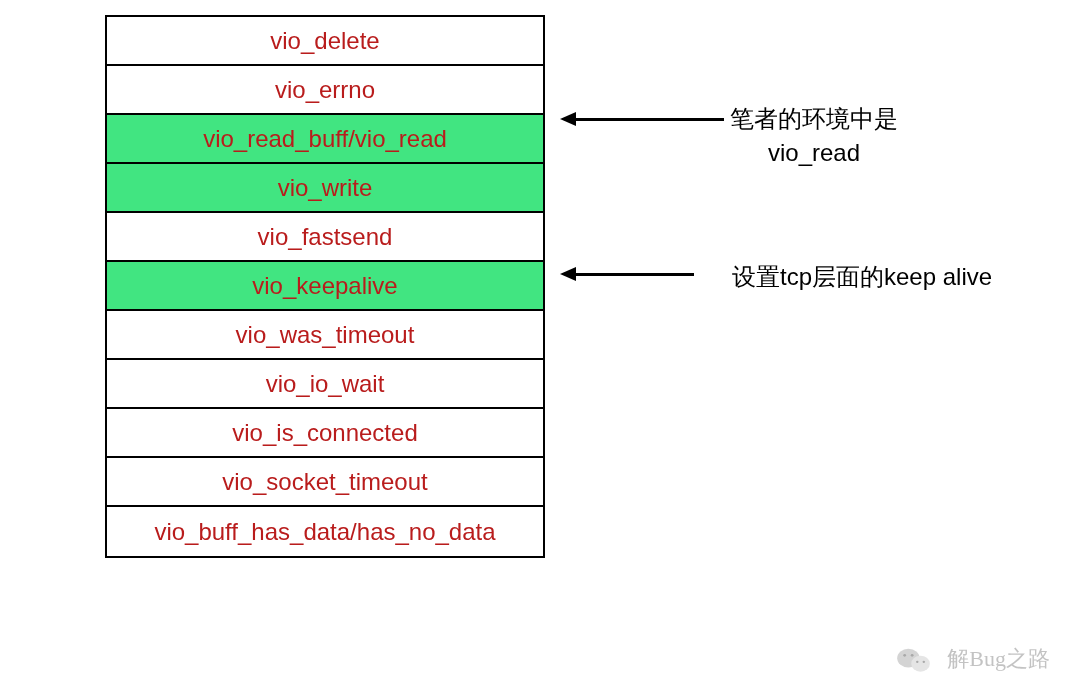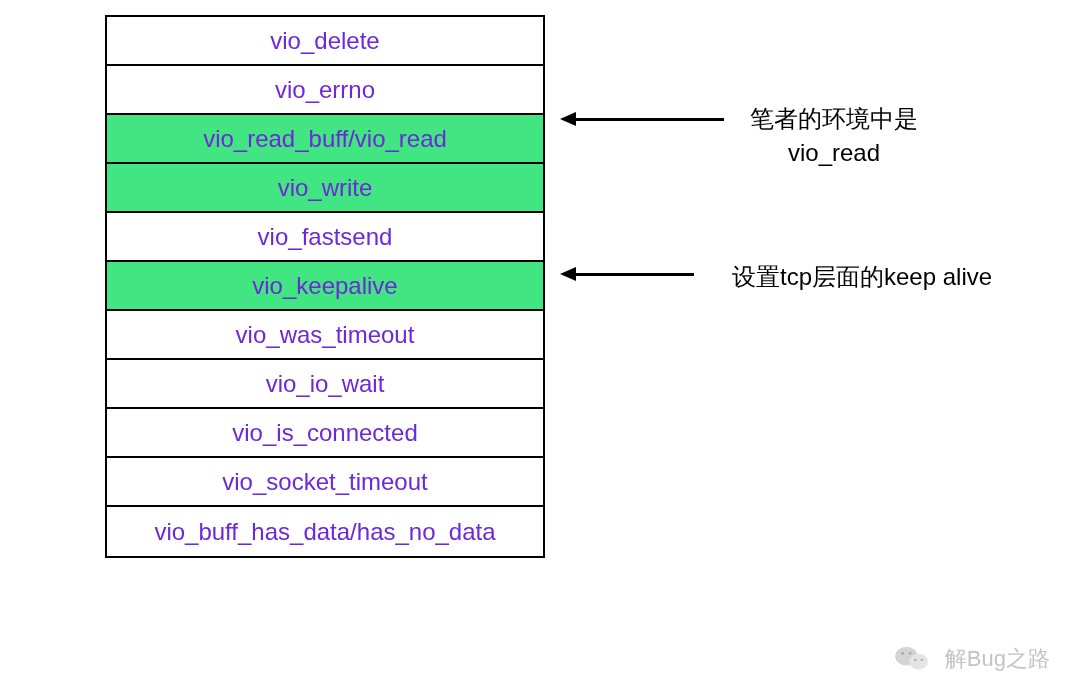--- a/index.html
+++ b/index.html
@@ -21,21 +21,21 @@
       width: 440px;
       border: 2.5px solid #000;
     }
     .table-row {
       height: 49px;
       border-bottom: 2.5px solid #000;
       display: flex;
       align-items: center;
       justify-content: center;
       font-size: 24px;
-      color: #6d28d9;
+      color: #b91c1c;
       background: #ffffff;
     }
     .table-row:last-child {
       border-bottom: none;
     }
     .table-row.highlighted {
       background: #41e581;
       text-align: right;
     }
     .annotation {
@@ -59,25 +59,26 @@
       height: 0;
       border-top: 7px solid transparent;
       border-bottom: 7px solid transparent;
       border-right: 16px solid #000;
     }
     .watermark {
       position: absolute;
       right: 30px;
       bottom: 25px;
       display: flex;
-      align-items: flex-start;
+      align-items: flex-end;
       gap: 16px;
       opacity: 0.5;
       color: #888;
       font-size: 22px;
+      font-family: Liberation Serif, serif;
     }
     .wechat-icon {
       width: 34px;
       height: 28px;
       position: relative;
     }
     .wechat-icon svg {
       width: 100%;
       height: 100%;
     }
@@ -118,21 +119,21 @@
     </div>
   <div class="table-row">
       <span>vio_buff_has_data/has_no_data</span>
     </div>
 </div>
 
 <div class="arrow-container" style="left: 560px; top: 118px;">
   <div class="arrow-head" style="left: 0; top: -6px;"></div>
   <div class="arrow-line" style="left: 14px; top: 0; width: 150px;"></div>
 </div>
-<div class="annotation" style="left: 734px; top: 102px; width: 200px;">
+<div class="annotation" style="left: 714px; top: 102px; width: 200px;">
   <div>笔者的环境中是</div>
   <div>vio_read</div>
 </div>
 
 <div class="arrow-container" style="left: 560px; top: 273px;">
   <div class="arrow-head" style="left: 0; top: -6px;"></div>
   <div class="arrow-line" style="left: 14px; top: 0; width: 120px;"></div>
 </div>
 <div class="annotation" style="left: 732px; top: 260px;">
   <span>设置tcp层面的keep alive</span>

